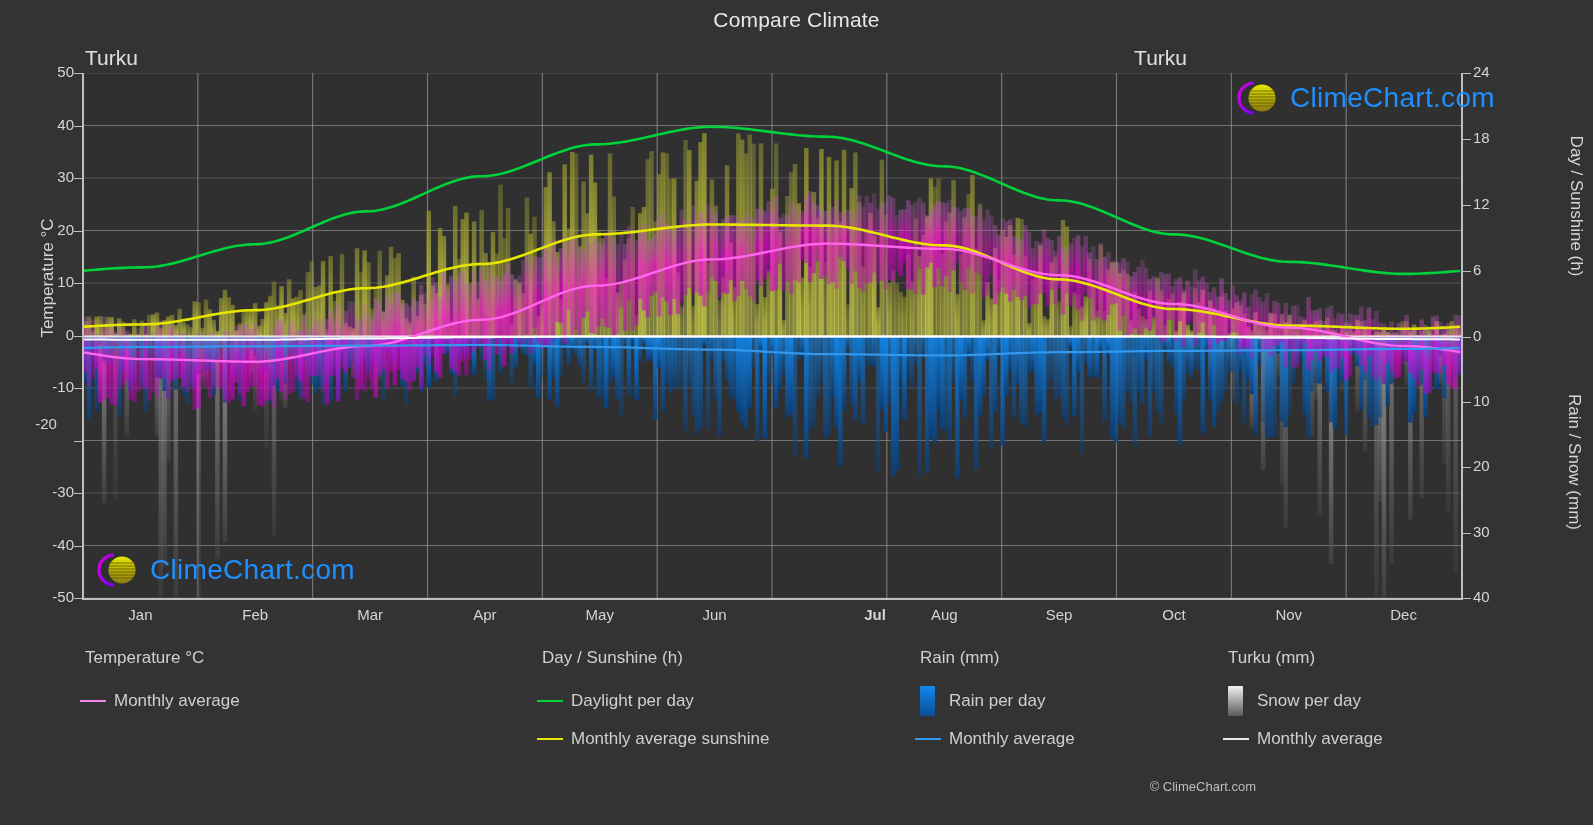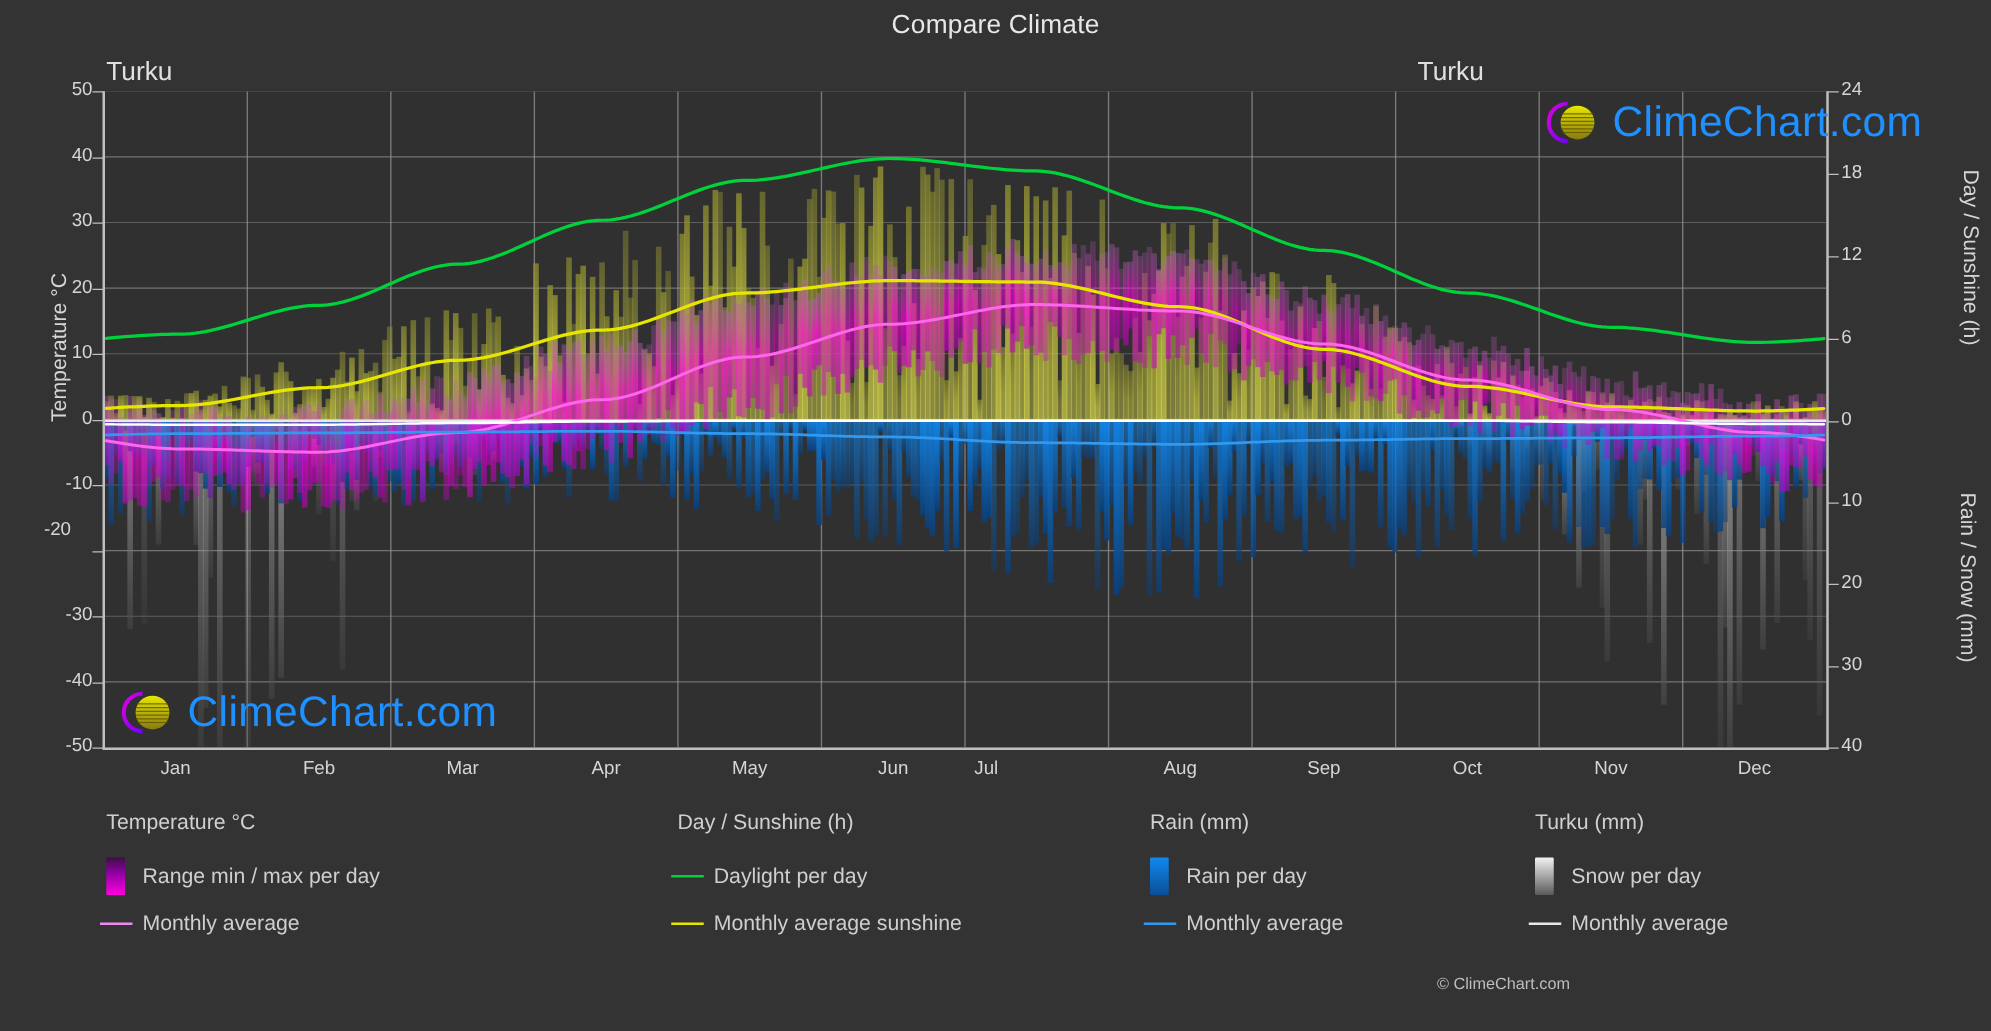--- a/index.html
+++ b/index.html
@@ -69,21 +69,21 @@
   .lg-line-wrap { width: 29px; flex: 0 0 29px; display:flex; align-items:center; }
   .lg-text { font-size: 17px; color: #cfcfcf; white-space: nowrap; }
 
   .copyright {
     position: absolute; right: 16px; top: 779px;
     font-size: 13px; color: #bdbdbd; white-space: nowrap;
   }
 
   
   .logo { position: absolute; display: flex; align-items: center; }
-  .logo-text { font-size: 34px; color: #1e90ff; letter-spacing: 0.3px; margin-left: 6px; }
+  .logo-text { font-size: 28px; color: #1e90ff; letter-spacing: 0.3px; margin-left: 6px; }
   .logo-mark { position: relative; width: 52px; height: 40px; flex: 0 0 52px; }
 </style>
 </head>
 <body>
 
 <div id="root">
 
   <div class="title">Compare Climate</div>
   <div class="city-left">Turku</div>
   <div class="city-right">Turku</div>
@@ -1399,21 +1399,21 @@
       <div class="ytick-label" style="left: 1473px; top: 588px; width: 28px; text-align: left; right: auto;">40</div>
       <div class="ytick-mark" style="left: 1462px; top: 598px; width: 9px;"></div>
     </div>
   <div id="ticks-x">
       <div class="xtick-label" style="left: 100.417px; width: 80px;">Jan</div>
       <div class="xtick-label" style="left: 215.25px; width: 80px;">Feb</div>
       <div class="xtick-label" style="left: 330.083px; width: 80px;">Mar</div>
       <div class="xtick-label" style="left: 444.917px; width: 80px;">Apr</div>
       <div class="xtick-label" style="left: 559.75px; width: 80px;">May</div>
       <div class="xtick-label" style="left: 674.583px; width: 80px;">Jun</div>
-      <div class="xtick-label" style="left: 749px; width: 80px;">Jul</div>
+      <div class="xtick-label" style="left: 835px; width: 80px; font-weight: bold;">Jul</div>
       <div class="xtick-label" style="left: 904.25px; width: 80px;">Aug</div>
       <div class="xtick-label" style="left: 1019.08px; width: 80px;">Sep</div>
       <div class="xtick-label" style="left: 1133.92px; width: 80px;">Oct</div>
       <div class="xtick-label" style="left: 1248.75px; width: 80px;">Nov</div>
       <div class="xtick-label" style="left: 1363.58px; width: 80px;">Dec</div>
     </div>
 
   <div class="ylab-left">Temperature °C</div>
   <div class="ylab-right" id="ylab-rt" style="left:1506px; top:196px;">Day / Sunshine (h)</div>
   <div class="ylab-right" id="ylab-rb" style="left:1506px; top:452px;">Rain / Snow (mm)</div>
@@ -1460,24 +1460,20 @@
             <line x1="18" y1="28" x2="42" y2="28"></line>
         </g>
       </svg>
     </div>
     <div class="logo-text">ClimeChart.com</div>
   </div>
 
   <div id="legend">
       <div class="lg-col" style="left: 85px;">
         <div class="lg-head">Temperature °C</div>
-        <div class="lg-row">
-          <div class="lg-swatch" style="background: linear-gradient(rgb(58, 16, 64) 0%, rgb(138, 0, 160) 38%, rgb(255, 0, 224) 100%);"></div>
-          <div class="lg-text">Range min / max per day</div>
-        </div>
         <div class="lg-row">
           <div class="lg-line-wrap">
             <div class="lg-line" style="background: rgb(238, 136, 238);"></div>
           </div>
           <div class="lg-text">Monthly average</div>
         </div>
       </div>
       <div class="lg-col" style="left: 542px;">
         <div class="lg-head">Day / Sunshine (h)</div>
         <div class="lg-row">

